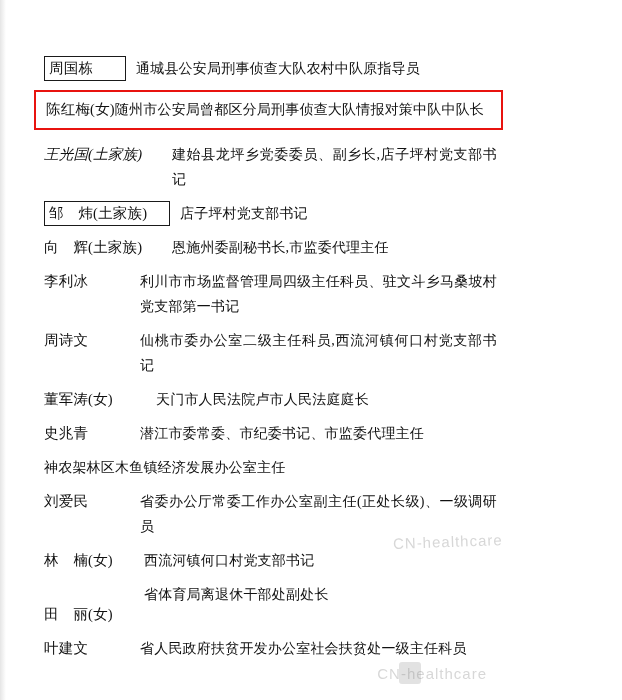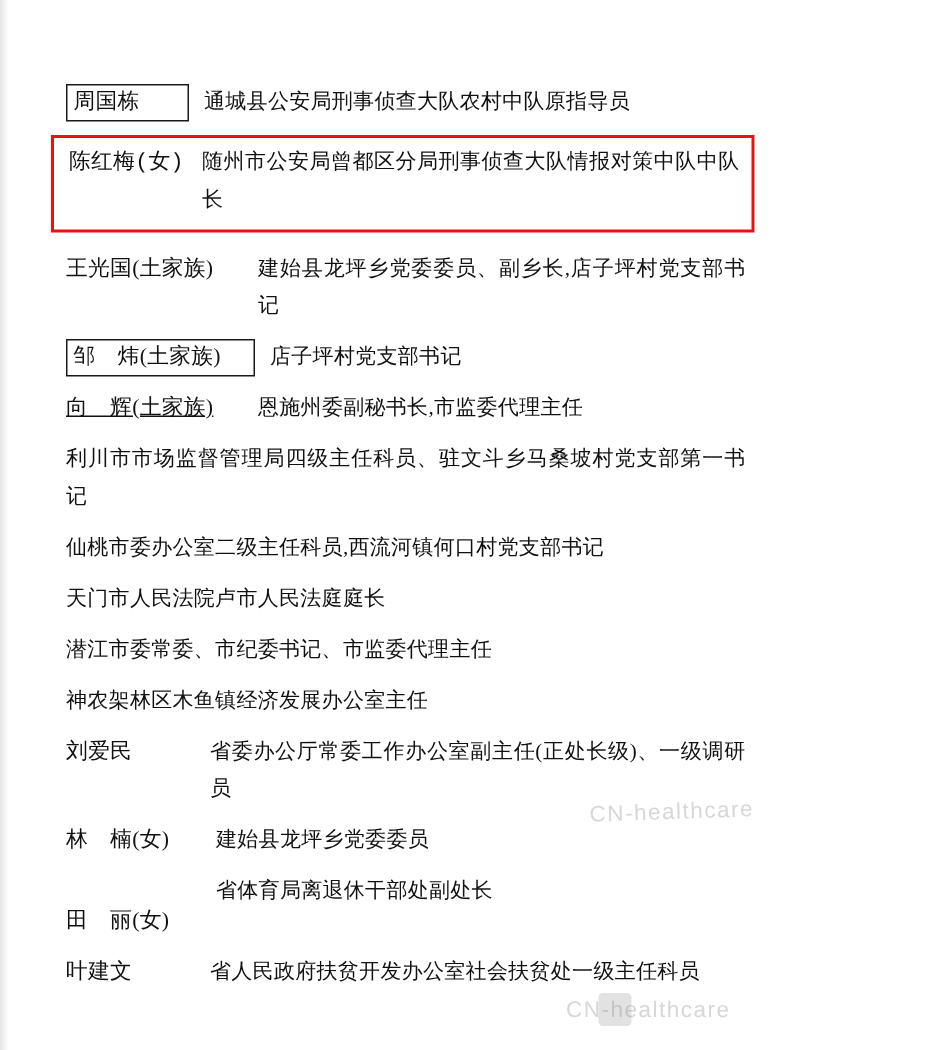--- a/index.html
+++ b/index.html
@@ -57,24 +57,23 @@
   .entry.boxed-name .desc { margin-left: 0; }
 
   
   .entry.redbox {
     border: 2px solid #e8130f;
     padding: 5px 8px 6px 10px;
     margin-left: -10px;
     margin-right: -6px;
     margin-bottom: 12px;
     margin-top: 4px;
-    font-family: Liberation Mono, monospace;
   }
   .entry.redbox .name { width: auto; white-space: nowrap; }
-  .entry.redbox .desc { margin-left: 12px; }
+  .entry.redbox .desc { margin-left: 0; }
 
   
   .name-pad { margin-right: 12px; }
 
   .watermark {
     position: absolute;
     right: 14px;
     bottom: 150px;
     font-family: "Liberation Sans", sans-serif;
     font-size: 15px;
@@ -124,62 +123,66 @@
     <div class="name">周国栋</div>
     <div class="desc">通城县公安局刑事侦查大队农村中队原指导员</div>
   </div>
 
   <div class="entry redbox">
     <div class="name">陈红梅(女)</div>
     <div class="desc">随州市公安局曾都区分局刑事侦查大队情报对策中队中队长</div>
   </div>
 
   <div class="entry">
-    <div class="name name-pad" style="width:116px;">王光国(土家族)</div>
+    <div class="name name-pad" style="width:116px;font-style:italic;">王光国(土家族)</div>
     <div class="desc">建始县龙坪乡党委委员、副乡长,店子坪村党支部书记</div>
   </div>
 
   <div class="entry boxed-name">
     <div class="name" style="width:116px;">邹　炜(土家族)</div>
     <div class="desc">店子坪村党支部书记</div>
   </div>
 
   <div class="entry">
-    <div class="name name-pad" style="width:116px;text-decoration:underline;">向　辉(土家族)</div>
+    <div class="name name-pad" style="width:116px;">向　辉(土家族)</div>
     <div class="desc">恩施州委副秘书长,市监委代理主任</div>
   </div>
 
   <div class="entry">
+    <div class="name name-pad">李利冰</div>
     <div class="desc">利川市市场监督管理局四级主任科员、驻文斗乡马桑坡村党支部第一书记</div>
   </div>
 
   <div class="entry">
+    <div class="name name-pad">周诗文</div>
     <div class="desc">仙桃市委办公室二级主任科员,西流河镇何口村党支部书记</div>
   </div>
 
   <div class="entry">
+    <div class="name name-pad" style="width:100px;">董军涛(女)</div>
     <div class="desc">天门市人民法院卢市人民法庭庭长</div>
   </div>
 
   <div class="entry">
+    <div class="name name-pad">史兆青</div>
     <div class="desc">潜江市委常委、市纪委书记、市监委代理主任</div>
   </div>
 
   <div class="entry">
     <div class="desc">神农架林区木鱼镇经济发展办公室主任</div>
   </div>
 
   <div class="entry">
     <div class="name name-pad">刘爱民</div>
     <div class="desc">省委办公厅常委工作办公室副主任(正处长级)、一级调研员</div>
   </div>
 
   <div class="entry">
     <div class="name name-pad" style="width:88px;">林　楠(女)</div>
-    <div class="desc">建始县龙坪乡党委委员</div>
+    <div class="desc">西流河镇何口村党支部书记</div>
   </div>
 
   <div class="entry">
     <div class="name name-pad" style="width:88px;margin-top:20px;">田　丽(女)</div>
     <div class="desc">省体育局离退休干部处副处长</div>
   </div>
 
   <div class="entry">
     <div class="name name-pad">叶建文</div>
     <div class="desc">省人民政府扶贫开发办公室社会扶贫处一级主任科员</div>

